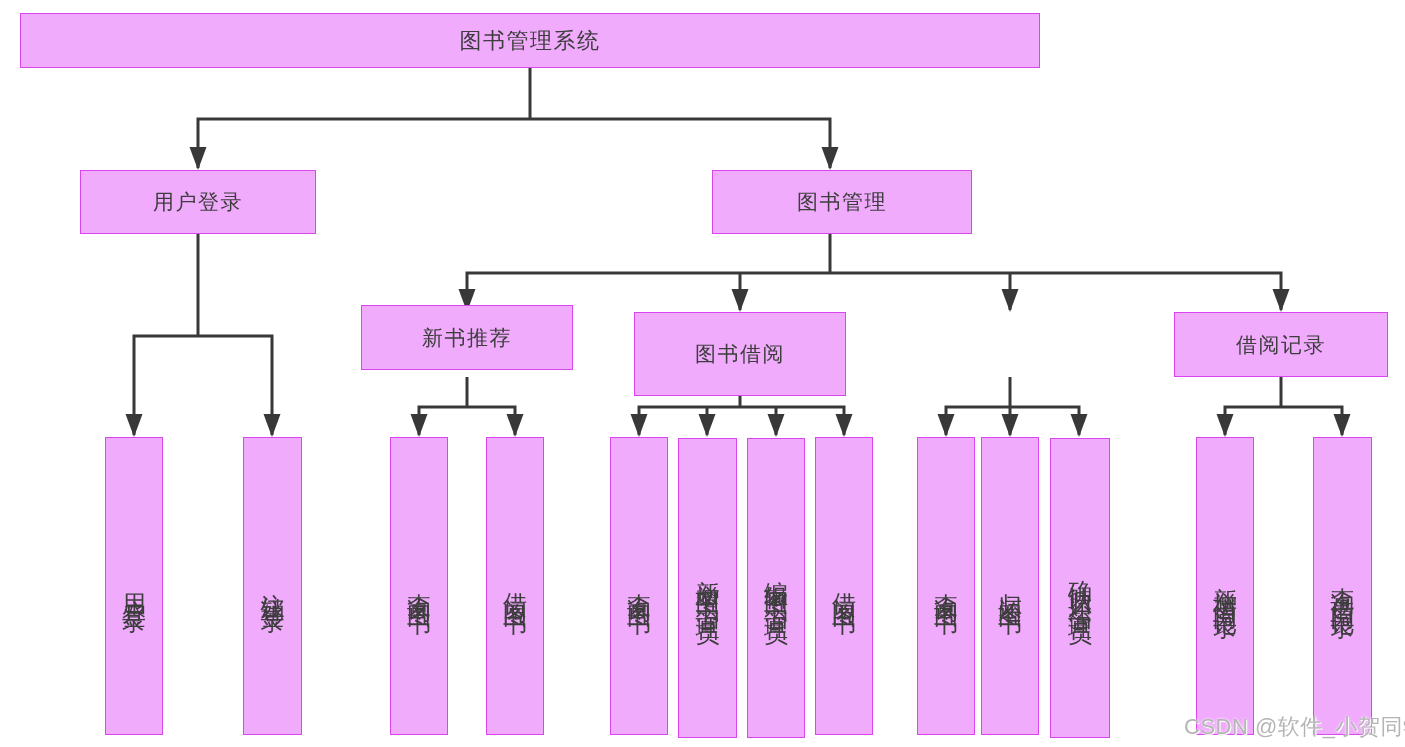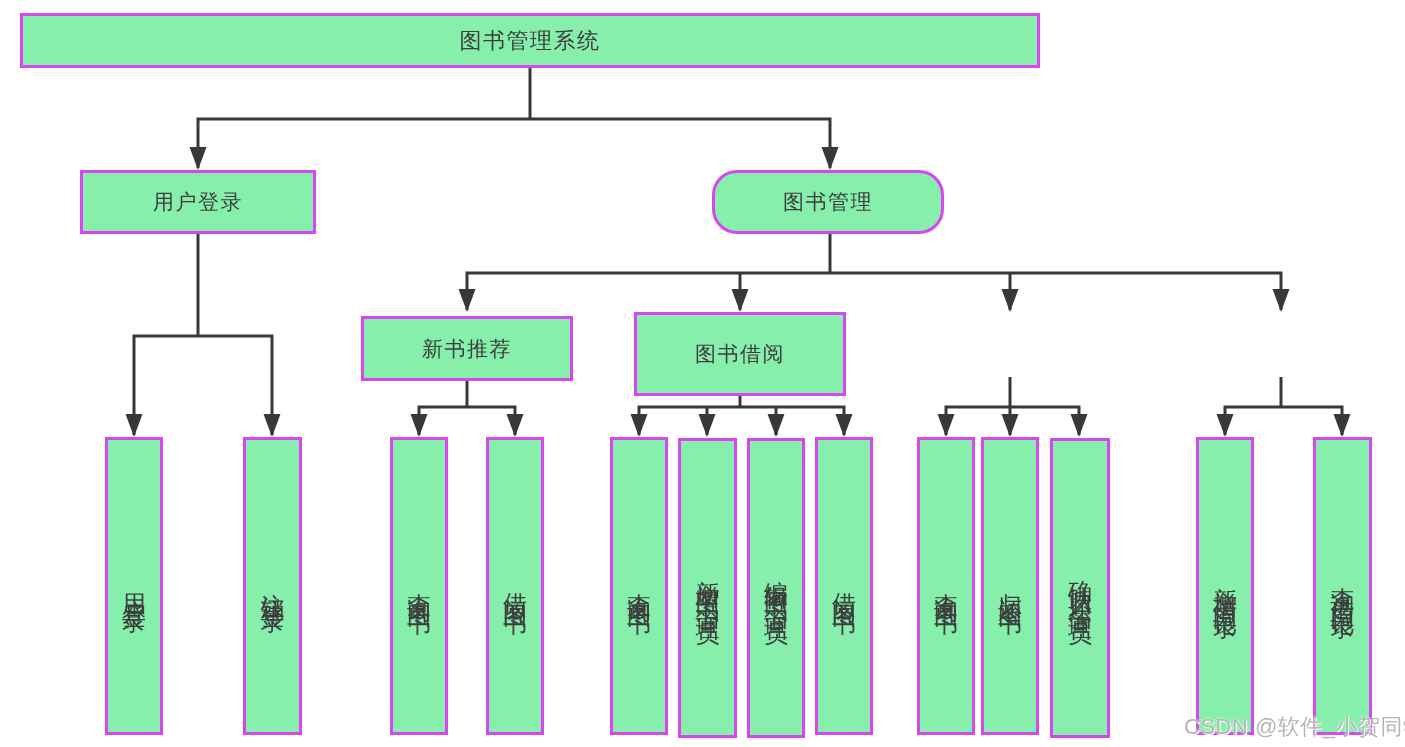--- a/index.html
+++ b/index.html
@@ -12,22 +12,22 @@
     font-family: "Liberation Sans", "DejaVu Sans", sans-serif;
   }
   .connectors {
     position: absolute;
     left: 0; top: 0;
     z-index: 1;
   }
   .node {
     position: absolute;
     box-sizing: border-box;
-    border: 3px solid #d946ef;
-    background: #86efac;
+    border: 1px solid #d946ef;
+    background: #f0abfc;
     display: flex;
     align-items: center;
     justify-content: center;
     color: #3d3d3d;
     z-index: 2;
   }
   .hbox {
     font-size: 21px;
     letter-spacing: 1.5px;
   }
@@ -113,29 +113,32 @@
     </g>
   </svg>
 
   <div class="node hbox root" style="left:20px; top:13px; width:1020px; height:55px;">
     <span>图书管理系统</span>
   </div>
 
   <div class="node hbox" style="left:80px; top:170px; width:236px; height:64px;">
     <span>用户登录</span>
   </div>
-  <div class="node hbox" style="left:712px; top:170px; width:232px; height:64px;border-radius:25px;">
+  <div class="node hbox" style="left:712px; top:170px; width:260px; height:64px;">
     <span>图书管理</span>
   </div>
 
-  <div class="node hbox" style="left:361px; top:316px; width:212px; height:65px;">
+  <div class="node hbox" style="left:361px; top:305px; width:212px; height:65px;">
     <span>新书推荐</span>
   </div>
   <div class="node hbox" style="left:634px; top:312px; width:212px; height:84px;">
     <span>图书借阅</span>
+  </div>
+  <div class="node hbox" style="left:1174px; top:312px; width:214px; height:65px;">
+    <span>借阅记录</span>
   </div>
 
   <div class="node vbox" style="left:105px; top:437px; width:58px; height:298px;">
     <span class="vtext">用户登录</span>
   </div>
   <div class="node vbox" style="left:243px; top:437px; width:59px; height:298px;">
     <span class="vtext">注销登录</span>
   </div>
 
   <div class="node vbox" style="left:390px; top:437px; width:58px; height:298px;">

